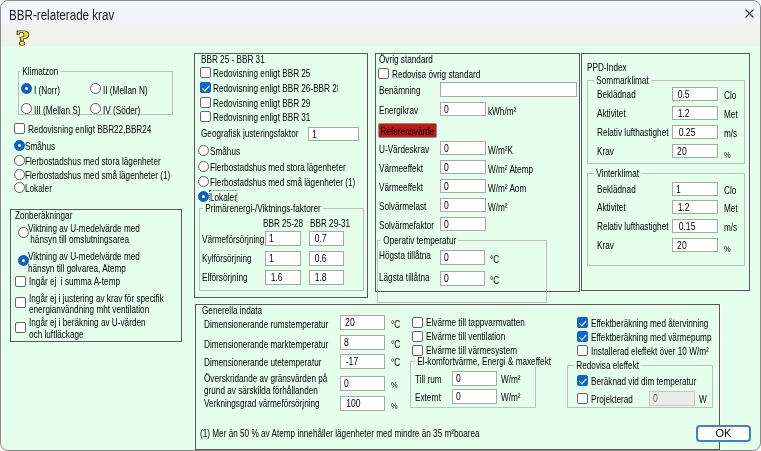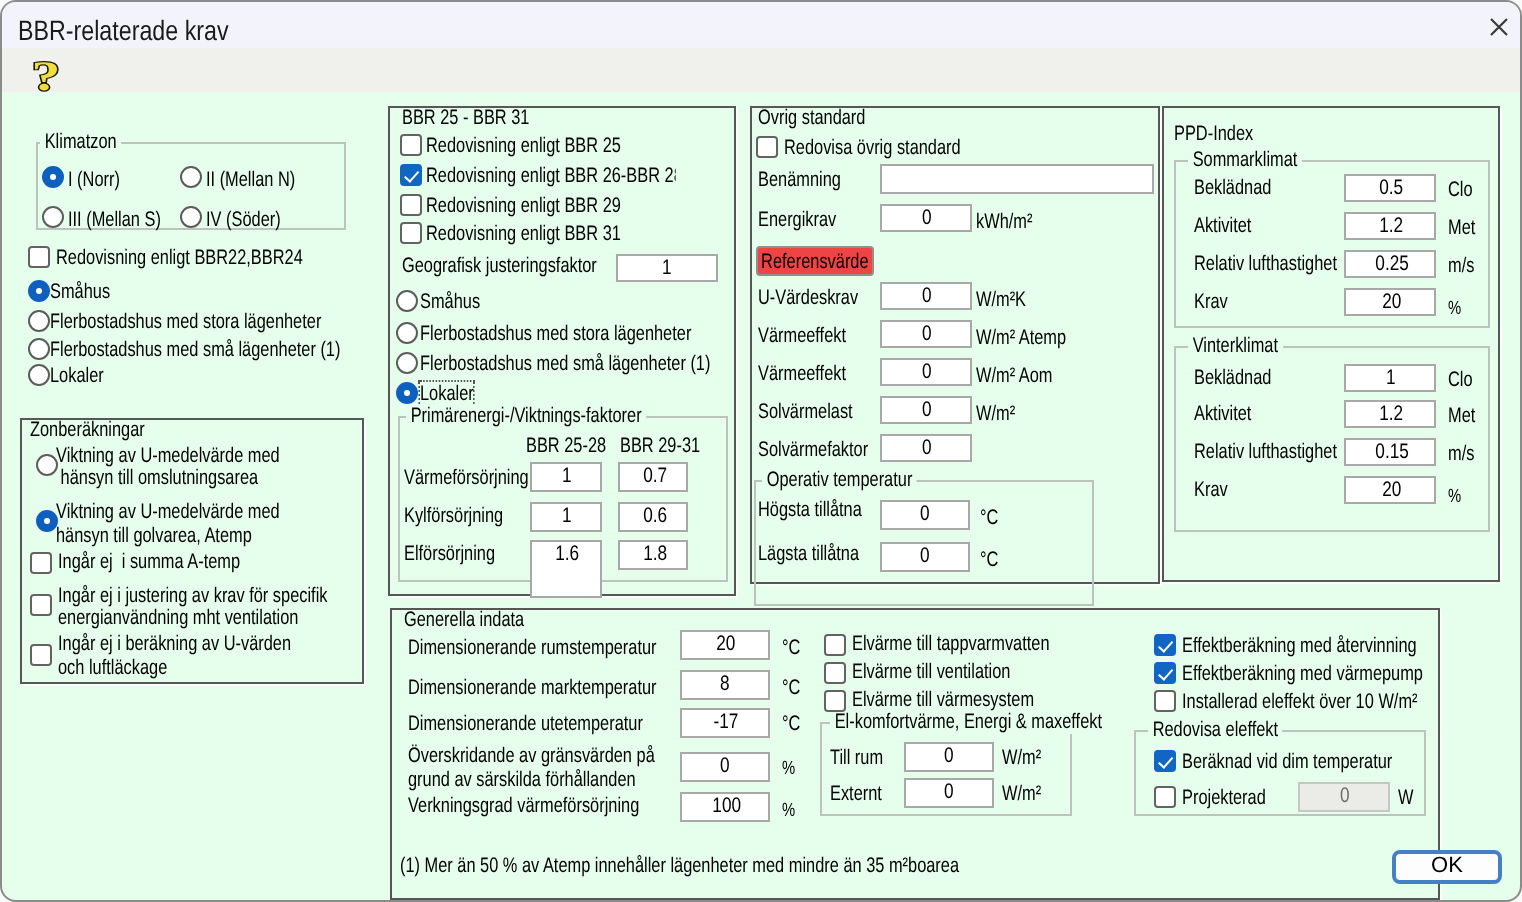--- a/index.html
+++ b/index.html
@@ -10,21 +10,21 @@
  transform:scaleX(0.83);transform-origin:0 0;line-height:14px;}
 #tool{position:absolute;left:0;top:23px;width:100%;height:22px;background:#f0f0ec;}
 .t{position:absolute;font-size:10.5px;color:#000;white-space:pre;line-height:11.5px;
  transform:scaleX(0.78);transform-origin:0 0;}
 .grp{position:absolute;border:1.5px solid #575757;box-shadow:1px 1px 0 rgba(255,255,255,.75);overflow:hidden;}
 .gcap{position:absolute;font-size:10.5px;line-height:11px;color:#000;white-space:nowrap;transform:scaleX(0.78);transform-origin:0 0;}
 .sub{position:absolute;border:1px solid #bcc2bc;}
 .scap{position:absolute;top:-6px;font-size:10.5px;line-height:11px;color:#000;background:#e6feec;padding:0 3px;
  white-space:nowrap;transform:scaleX(0.78);transform-origin:0 0;}
 .inp{position:absolute;background:#fff;border:1px solid #a8a8a8;font-size:10.5px;color:#000;
- text-align:center;padding:0 3px 0 2px;}
+ text-align:left;padding:0 3px 0 2px;}
 .inp .n{display:inline-block;transform:scaleX(0.82);transform-origin:100% 50%;}
 .inp.dis{background:#ebebe8;border-color:#c6c6c3;color:#6e6e6e;}
 .cb{position:absolute;width:11px;height:11px;border:1px solid #636363;border-radius:2px;background:#fff;}
 .cb.c{border-color:#1166c4;background:#1166c4;}
 .cb.c::after{content:"";position:absolute;left:3px;top:1px;width:3px;height:5.5px;
  border:solid #fff;border-width:0 1.6px 1.6px 0;transform:rotate(42deg);}
 .rb{position:absolute;width:11px;height:11px;border:1px solid #5d5d5d;border-radius:50%;background:#fff;}
 .rb.s{border-color:#0e5fbe;background:#0e5fbe;}
 .rb.s::after{content:"";position:absolute;left:3px;top:3px;width:3px;height:3px;border-radius:50%;background:#fff;}
 .foc{outline:1px dotted #555;}
@@ -106,33 +106,33 @@
     </div>
 <div class="t" style="left:262px;top:217px;">BBR 25-28</div>
 <div class="t" style="left:309px;top:217px;">BBR 29-31</div>
 <div class="t" style="left:200.5px;top:233px;">Värmeförsörjning</div>
 <div class="inp" style="left:264px;top:230px;width:36px;height:15px;line-height:13px;"><span class="n">1</span></div>
 <div class="inp" style="left:308px;top:230px;width:35px;height:15px;line-height:13px;"><span class="n">0.7</span></div>
 <div class="t" style="left:200.5px;top:252px;">Kylförsörjning</div>
 <div class="inp" style="left:264px;top:250px;width:36px;height:15px;line-height:13px;"><span class="n">1</span></div>
 <div class="inp" style="left:308px;top:250px;width:35px;height:15px;line-height:13px;"><span class="n">0.6</span></div>
 <div class="t" style="left:200.5px;top:271px;">Elförsörjning</div>
-<div class="inp" style="left:264px;top:269px;width:36px;height:29px;line-height:13px;"><span class="n">1.6</span></div>
+<div class="inp" style="left:264px;top:269px;width:36px;height:15px;line-height:13px;"><span class="n">1.6</span></div>
 <div class="inp" style="left:308px;top:269px;width:35px;height:15px;line-height:13px;"><span class="n">1.8</span></div>
 <div class="grp" style="left:374px;top:52px;width:205px;height:239px">
       <span class="gcap" style="left:3px;top:0px">Övrig standard</span>
 </div>
 <span class="cb" style="left:377px;top:67px"></span>
 <div class="t" style="left:391px;top:68px;">Redovisa övrig standard</div>
 <div class="t" style="left:378px;top:83.5px;">Benämning</div>
 <div class="inp" style="left:439px;top:81px;width:137px;height:15px;line-height:13px;"></div>
 <div class="t" style="left:378px;top:104px;">Energikrav</div>
 <div class="inp" style="left:439px;top:101px;width:46px;height:14px;line-height:12px;"><span class="n">0</span></div>
 <div class="t" style="left:487px;top:105px;">kWh/m²</div>
-<div class="btn" style="position:absolute;left:377px;top:122px;width:59px;height:15px;line-height:14px;background:#ef4444;border:1px solid #8f8f8f;border-radius:2px;font-size:10.5px;text-align:left;"><span style="display:inline-block;transform:scaleX(0.78);transform-origin:0 50%;padding-left:2px;">Referensvärde</span></div>
+<div class="btn" style="position:absolute;left:377px;top:122px;width:59px;height:15px;line-height:14px;background:#b91c1c;border:1px solid #8f8f8f;border-radius:2px;font-size:10.5px;text-align:left;"><span style="display:inline-block;transform:scaleX(0.78);transform-origin:0 50%;padding-left:2px;">Referensvärde</span></div>
 <div class="t" style="left:378px;top:143px;">U-Värdeskrav</div>
 <div class="inp" style="left:439px;top:140px;width:46px;height:14px;line-height:12px;"><span class="n">0</span></div>
 <div class="t" style="left:487px;top:144px;">W/m²K</div>
 <div class="t" style="left:378px;top:162px;">Värmeeffekt</div>
 <div class="inp" style="left:439px;top:159px;width:46px;height:14px;line-height:12px;"><span class="n">0</span></div>
 <div class="t" style="left:487px;top:163px;">W/m² Atemp</div>
 <div class="t" style="left:378px;top:181px;">Värmeeffekt</div>
 <div class="inp" style="left:439px;top:178px;width:46px;height:14px;line-height:12px;"><span class="n">0</span></div>
 <div class="t" style="left:487px;top:182px;">W/m² Aom</div>
 <div class="t" style="left:378px;top:200px;">Solvärmelast</div>

